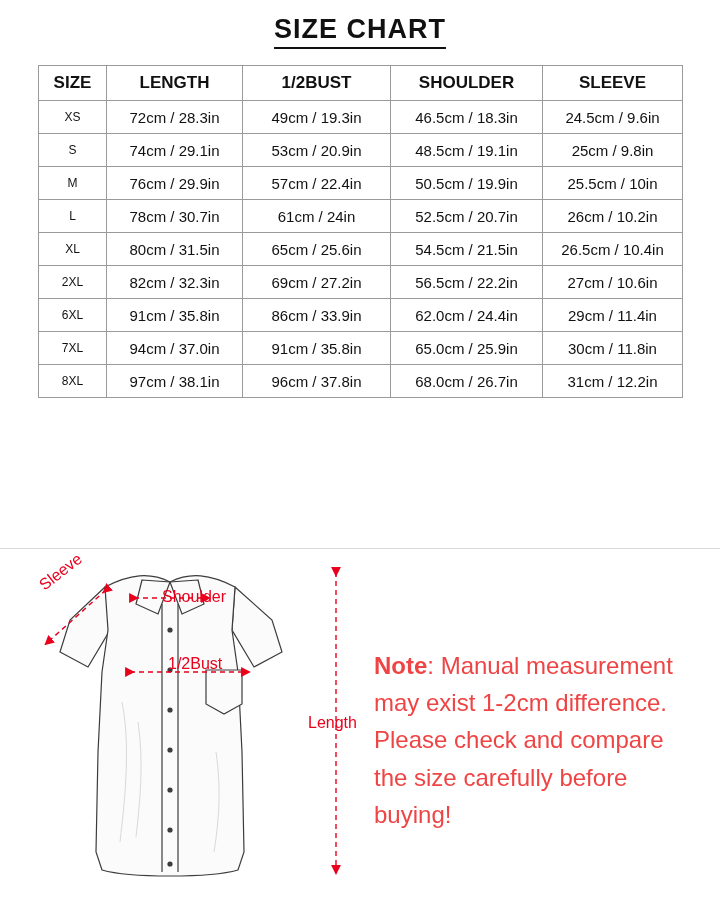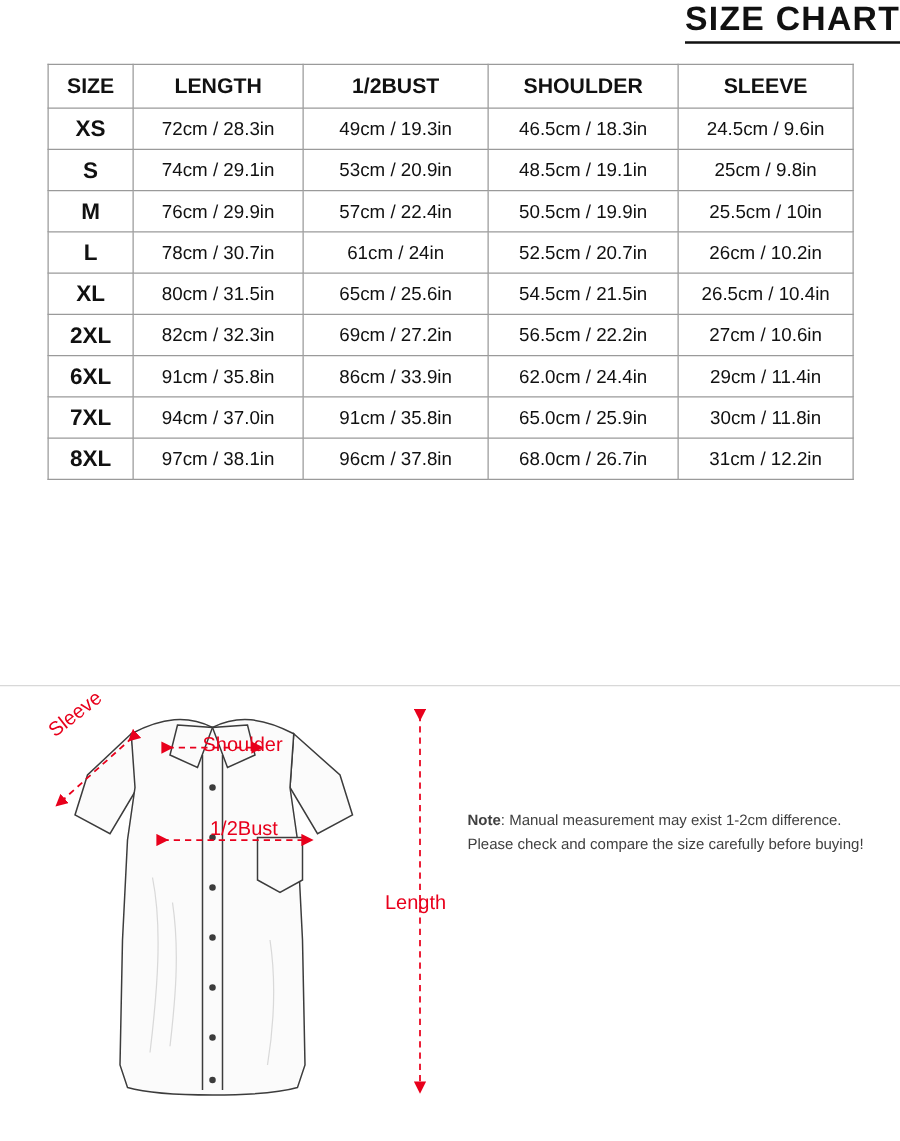--- a/index.html
+++ b/index.html
@@ -11,21 +11,22 @@
     width: 720px;
     height: 913px;
     font-family: "Liberation Sans", sans-serif;
     color: #111111;
     position: relative;
     overflow: hidden;
   }
 
   
   .title-wrap {
-    text-align: right;
+    text-align: center;
+    padding-top: 14px;
   }
   .title {
     display: inline-block;
     font-size: 27px;
     font-weight: bold;
     letter-spacing: 1px;
     border-bottom: 2px solid #111;
     padding-bottom: 2px;
   }
 
@@ -47,22 +48,22 @@
     height: 32px;
     padding: 0 2px;
     white-space: nowrap;
   }
   table.size-chart thead th {
     font-size: 17px;
     font-weight: bold;
     height: 34px;
   }
   table.size-chart tbody td.size-cell {
-    font-weight: bold;
-    font-size: 18px;
+    font-weight: normal;
+    font-size: 12px;
   }
   col.c-size   { width: 68px; }
   col.c-len    { width: 136px; }
   col.c-bust   { width: 148px; }
   col.c-should { width: 152px; }
   col.c-sleeve { width: 140px; }
 
   
   .divider {
     position: absolute;
@@ -89,23 +90,23 @@
   }
   .shirt-area svg {
     display: block;
   }
 
   .note {
     position: absolute;
     left: 374px;
     top: 95px;
     width: 320px;
-    font-size: 12px;
+    font-size: 24px;
     line-height: 1.55;
-    color: #404040;
+    color: #ef4444;
   }
   .note b {
     font-weight: bold;
   }
 
   
   .lbl {
     position: absolute;
     color: #e8001c;
     font-size: 16px;

